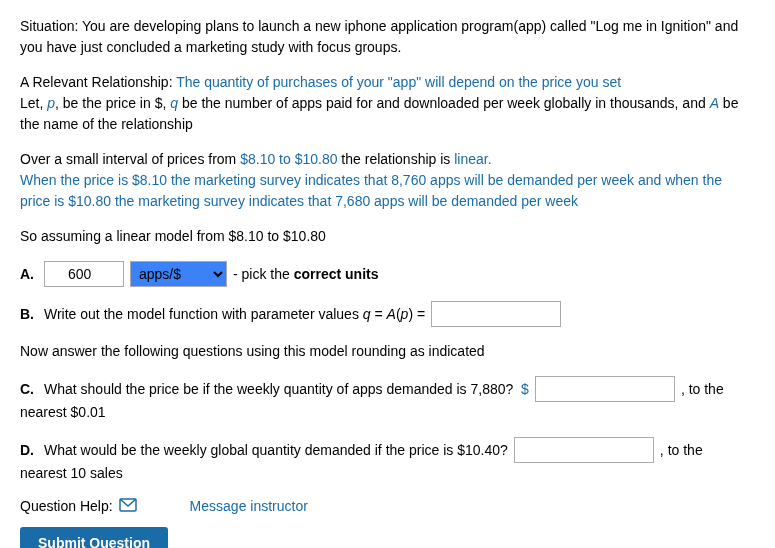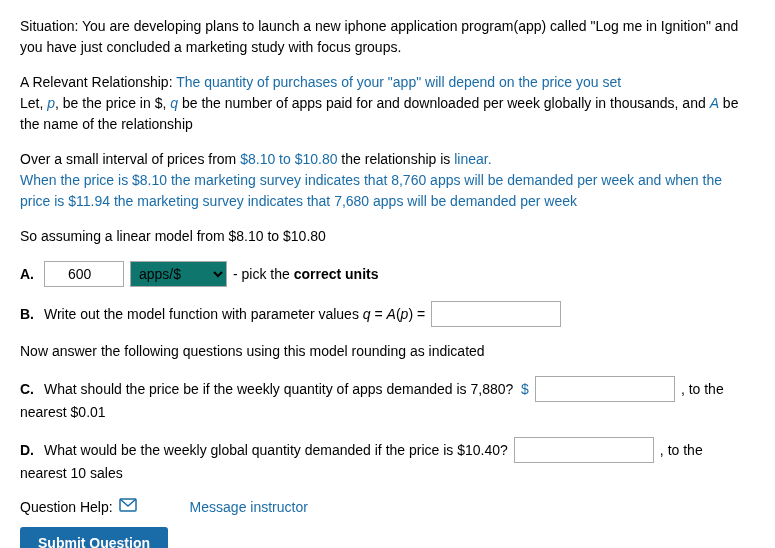--- a/index.html
+++ b/index.html
@@ -35,30 +35,29 @@
     }
     input.short { width: 80px; }
     input.medium { width: 130px; }
     input.long { width: 140px; }
 
     select {
       border: 1px solid #aaa;
       padding: 2px 4px;
       font-size: 14px;
       height: 26px;
-      background: #0f766e;
+      background: #3b82f6;
     }
 
     .math {
       font-style: italic;
     }
 
     .question-help {
       display: flex;
-      align-items: center;
       gap: 6px;
       margin-bottom: 12px;
       font-size: 14px;
     }
 
     .submit-btn {
       background: #1a6ca8;
       color: #fff;
       border: none;
       padding: 8px 18px;
@@ -84,21 +83,21 @@
   <p>
     <span>Let, <span class="italic highlight">p</span>, be the price in $, <span class="italic highlight">q</span> be the number of apps paid for and downloaded per week globally in thousands, and <span class="italic highlight">A</span> be the name of the relationship</span>
   </p>
 </div>
 
 <div class="section">
   <p>
     <span>Over a small interval of prices from </span><span class="highlight">$8.10 to $10.80</span><span> the relationship is </span><span class="highlight">linear.</span>
   </p>
   <p>
-    <span class="highlight">When the price is $8.10 the marketing survey indicates that 8,760 apps will be demanded per week and when the price is $11.94 the marketing survey indicates that 7,680 apps will be demanded per week</span>
+    <span class="highlight">When the price is $8.10 the marketing survey indicates that 8,760 apps will be demanded per week and when the price is $10.80 the marketing survey indicates that 7,680 apps will be demanded per week</span>
   </p>
 </div>
 
 <div class="section">
   <span>So assuming a linear model from $8.10 to $10.80</span>
 </div>
 
 <div class="section">
   <div class="question-row">
     <span class="question-label">A.</span>

